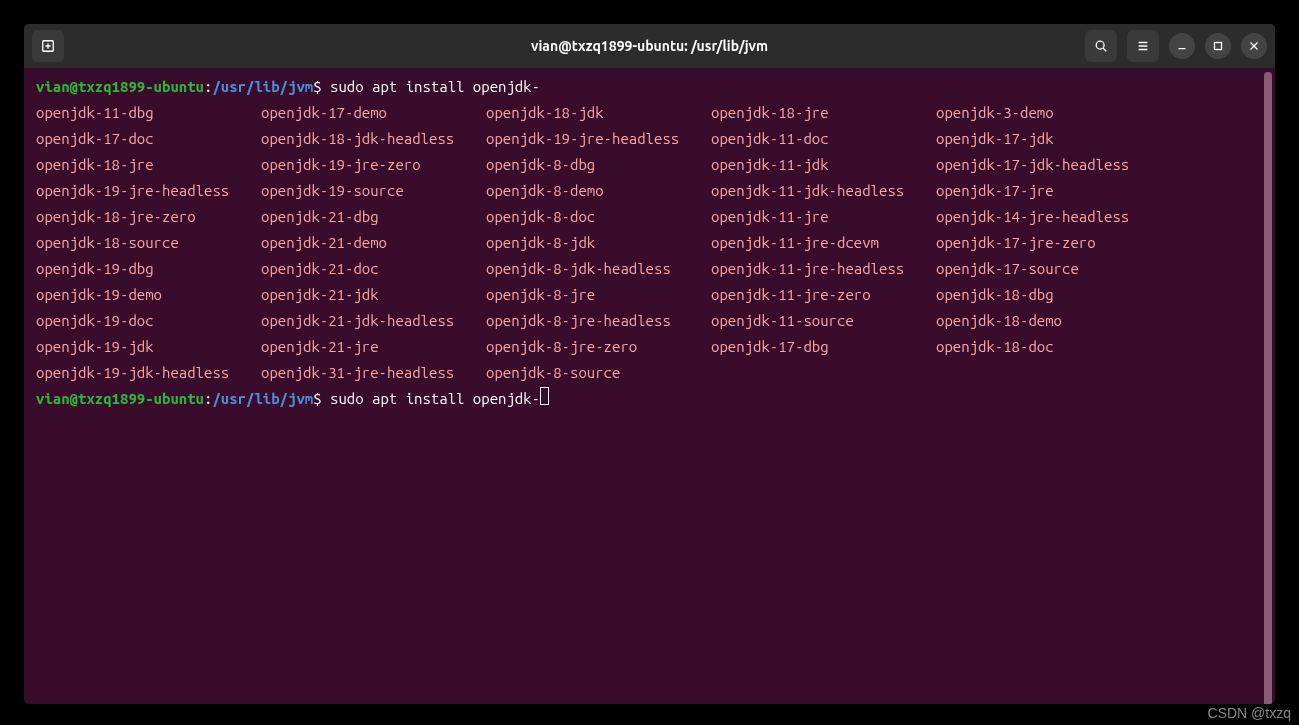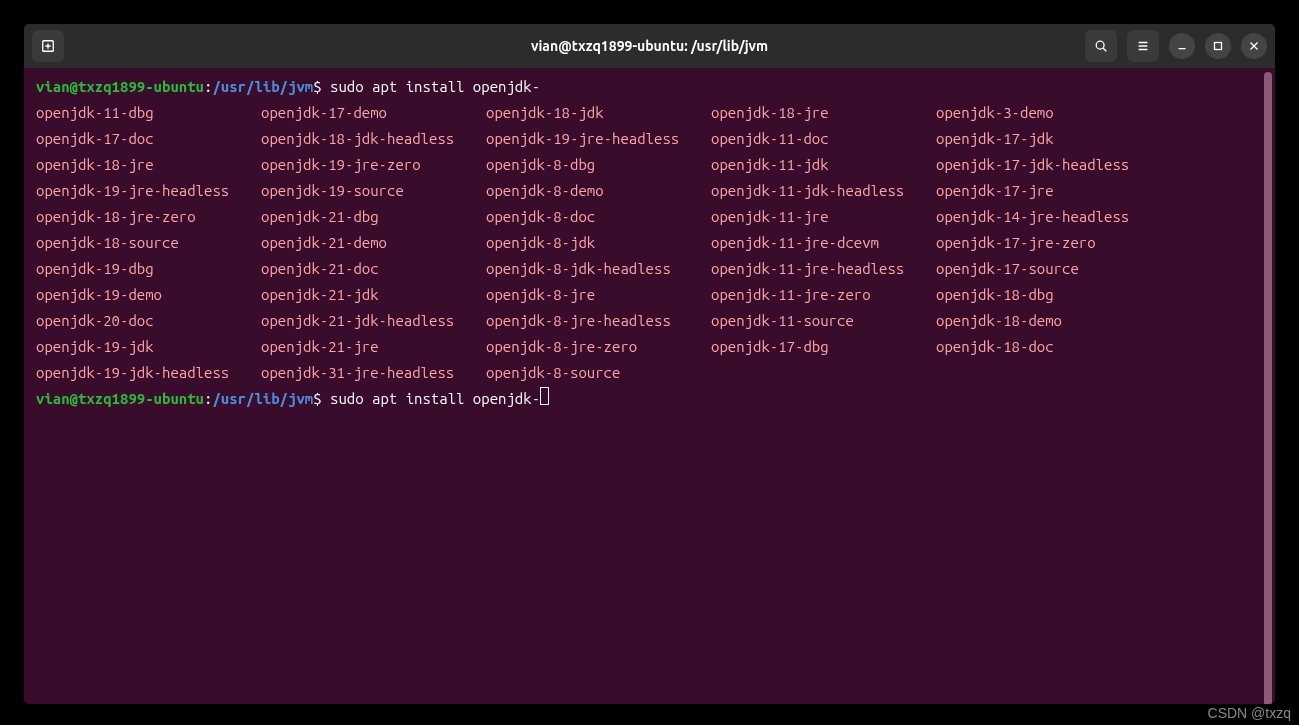--- a/index.html
+++ b/index.html
@@ -235,21 +235,21 @@
       <span class="completion-item">openjdk-8-jdk-headless</span>
 
       <span class="completion-item">openjdk-11-jre-headless</span>
       <span class="completion-item">openjdk-17-source</span>
       <span class="completion-item">openjdk-19-demo</span>
       <span class="completion-item">openjdk-21-jdk</span>
       <span class="completion-item">openjdk-8-jre</span>
 
       <span class="completion-item">openjdk-11-jre-zero</span>
       <span class="completion-item">openjdk-18-dbg</span>
-      <span class="completion-item">openjdk-20-doc</span>
+      <span class="completion-item">openjdk-19-doc</span>
       <span class="completion-item">openjdk-21-jdk-headless</span>
       <span class="completion-item">openjdk-8-jre-headless</span>
 
       <span class="completion-item">openjdk-11-source</span>
       <span class="completion-item">openjdk-18-demo</span>
       <span class="completion-item">openjdk-19-jdk</span>
       <span class="completion-item">openjdk-21-jre</span>
       <span class="completion-item">openjdk-8-jre-zero</span>
 
       <span class="completion-item">openjdk-17-dbg</span>

